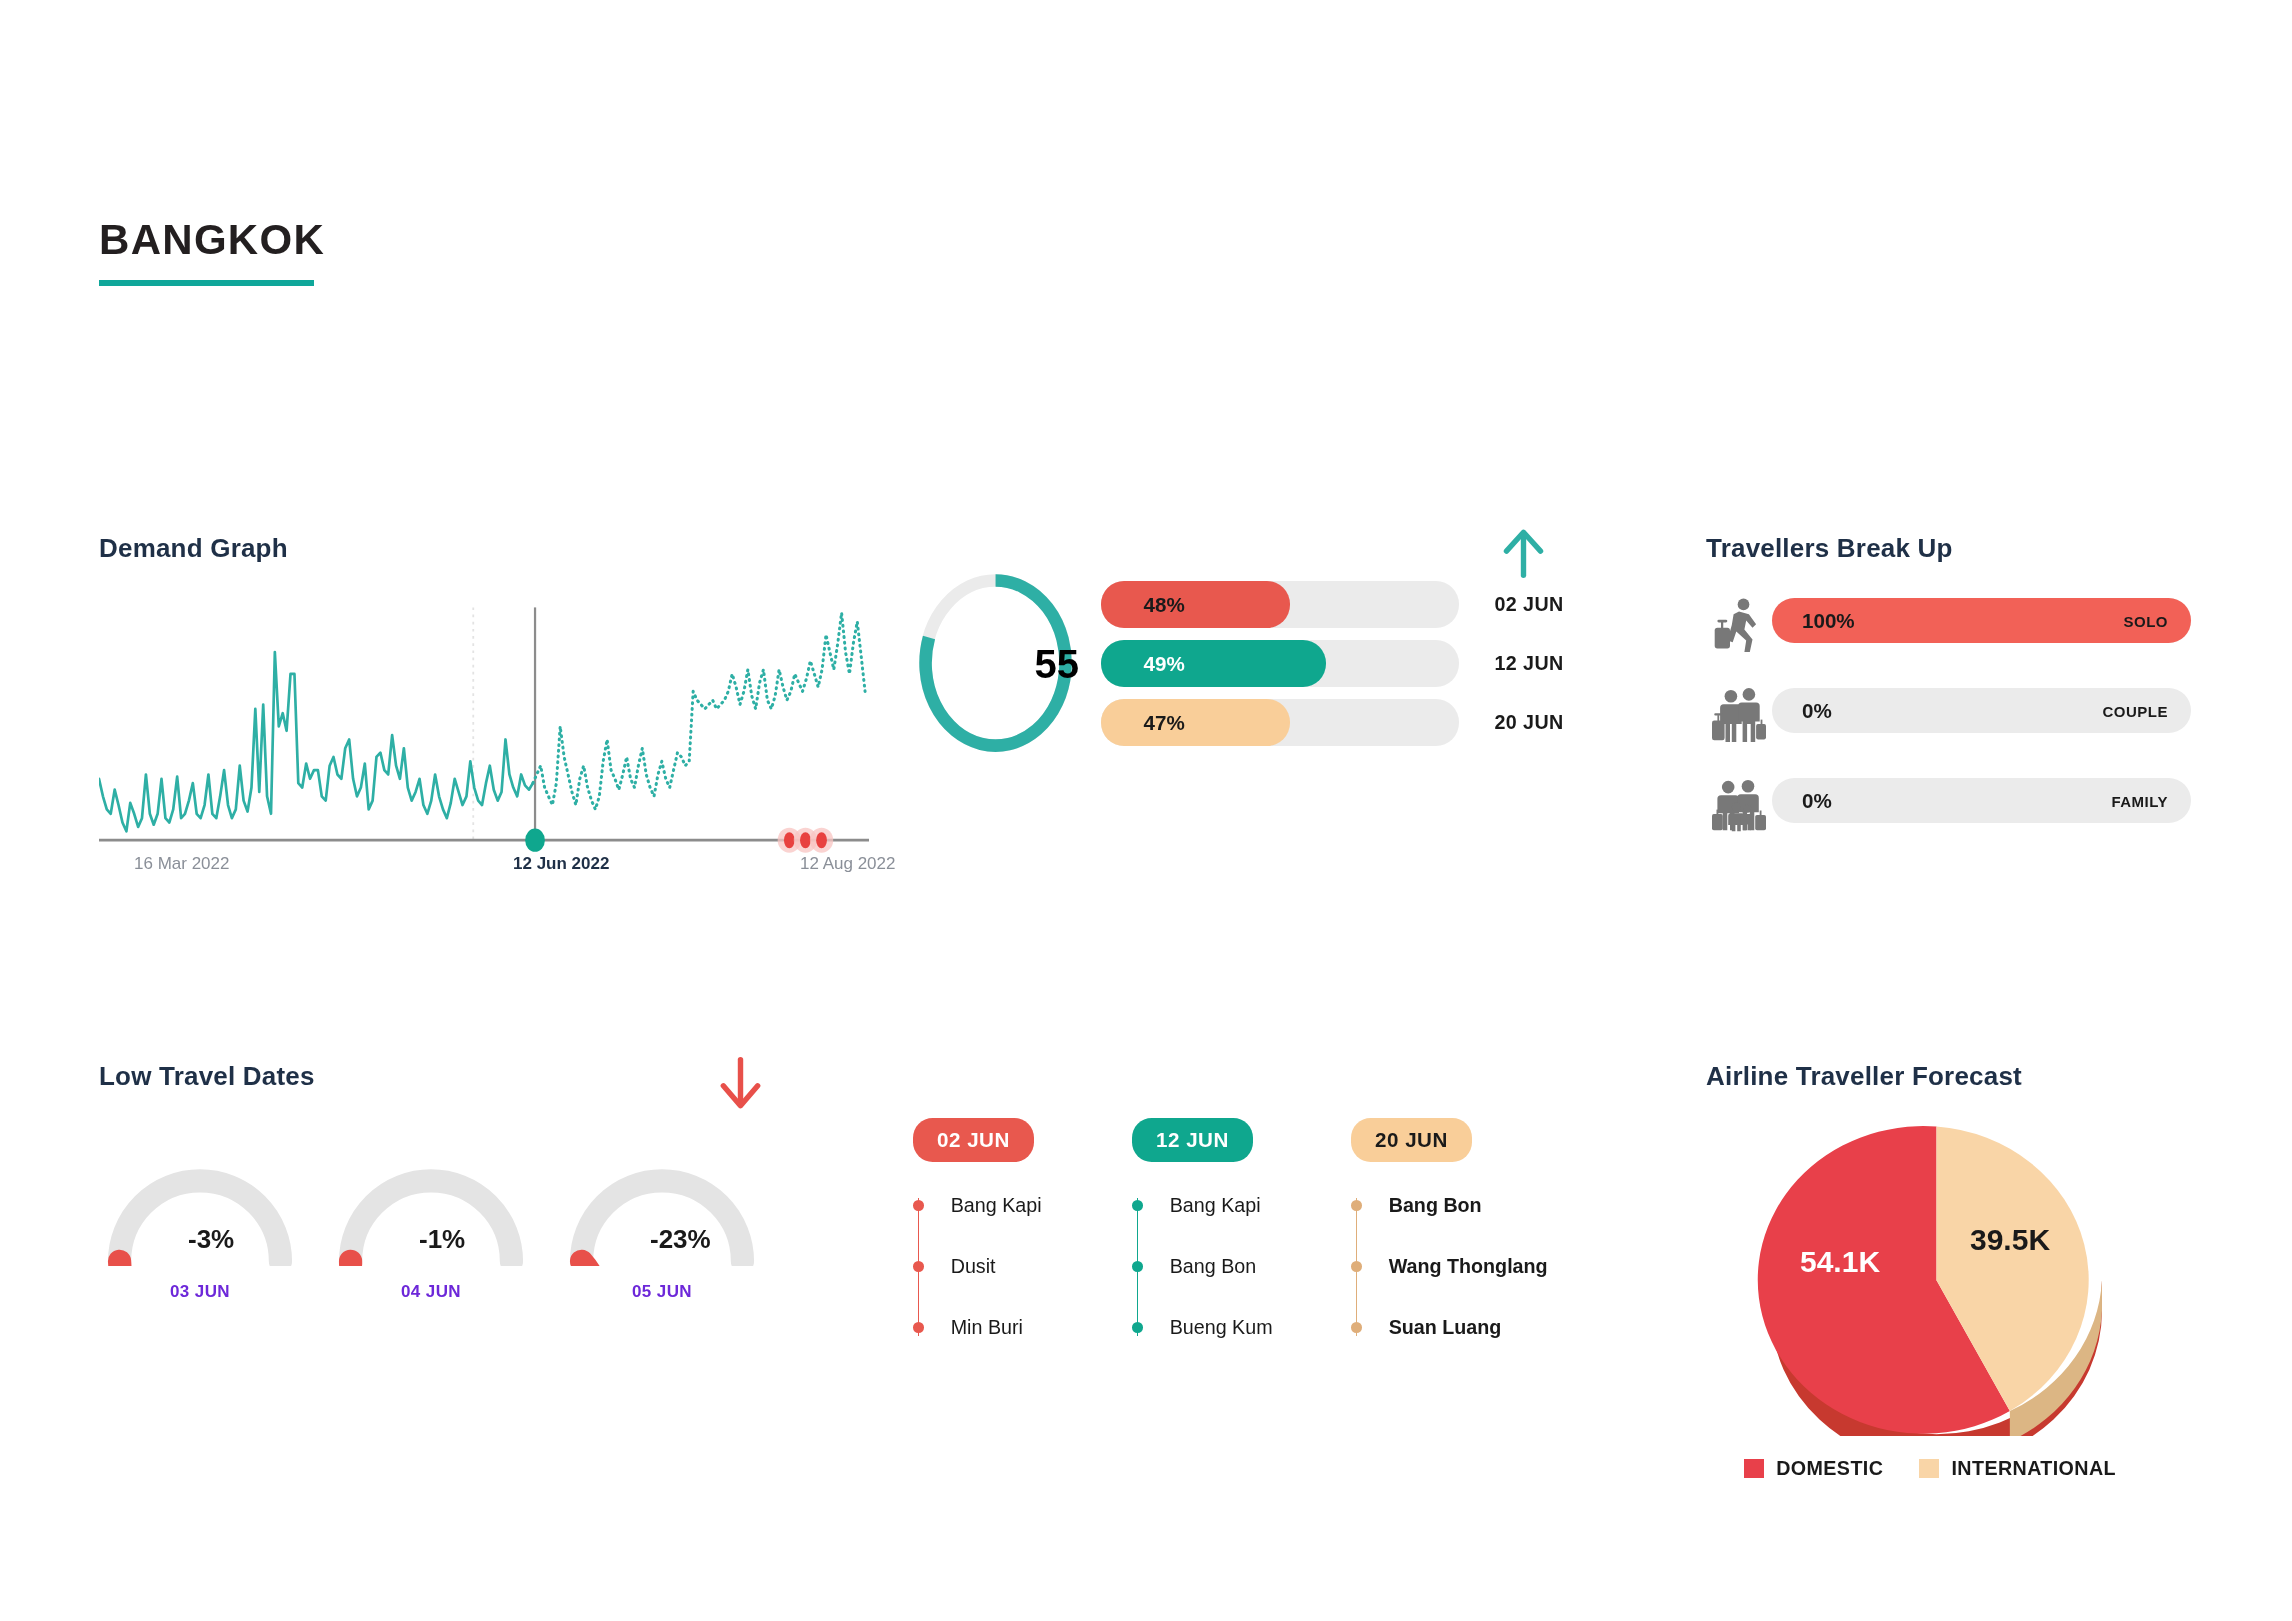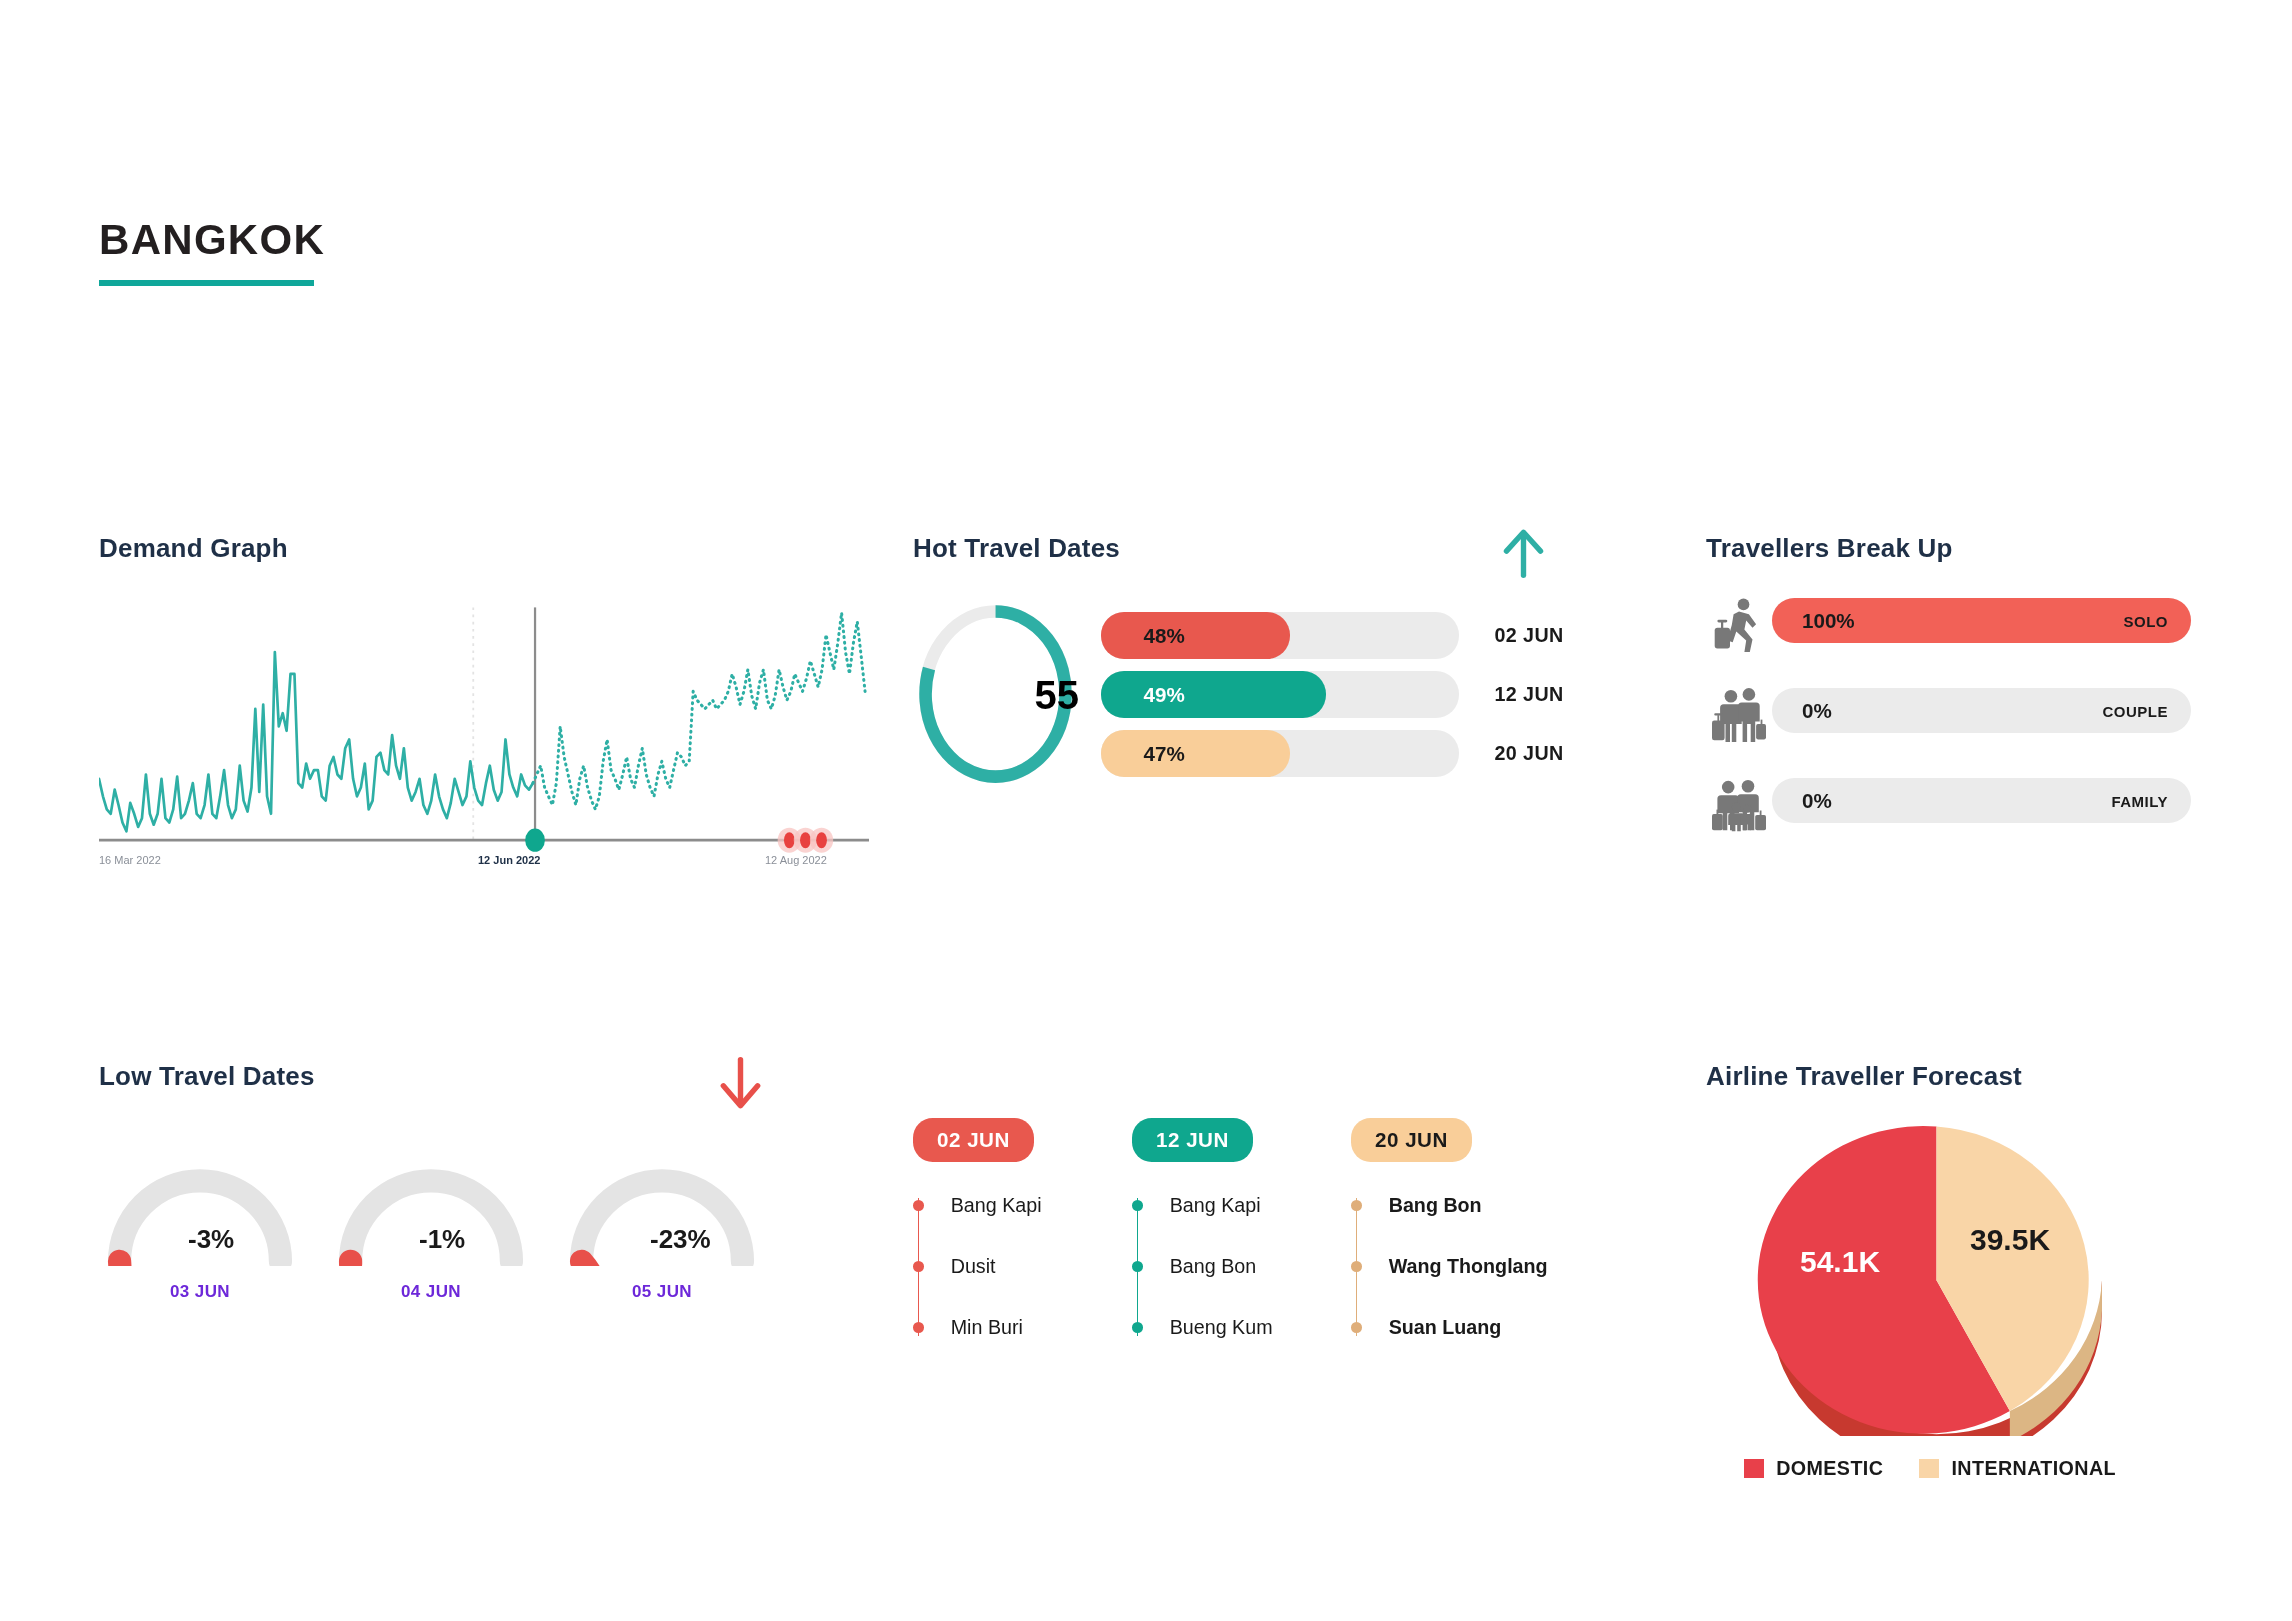--- a/index.html
+++ b/index.html
@@ -52,23 +52,24 @@
   #demand-panel { left: 99px; top: 533px; width: 779px; }
   #demand-chart-wrap {
     position: relative;
     margin-top: 36px;
     width: 770px;
     height: 287px;
   }
   #demand-chart-wrap svg { display: block; }
   .axis-label {
     position: absolute;
-    font-size: 11px;
+    font-size: 17px;
     color: #8A8F98;
     white-space: nowrap;
+    margin-left: 35px;
   }
   .axis-label.current {
     color: #1F3047;
     font-weight: 700;
   }
 
   
   #hot-panel { left: 913px; top: 533px; width: 699px; }
   #hot-arrow { position: absolute; left: 587px; top: -7.2px; }
   #hot-body {
@@ -309,21 +310,20 @@
         <ellipse cx="807" cy="268" rx="6" ry="9" fill="#E8413F"></ellipse>
       </g>
     </svg>
     <div class="axis-label" style="left:0px; top:254px;">16 Mar 2022</div>
     <div class="axis-label current" style="left:379px; top:254px;">12 Jun 2022</div>
     <div class="axis-label" style="left:666px; top:254px;">12 Aug 2022</div>
   </div>
 </div>
 
 <div class="panel" id="hot-panel">
-  <div class="panel-title">Hot Travel Dates</div>
   <div id="hot-arrow">
     <svg width="47" height="52" viewBox="0 0 52 58">
       <line x1="26" y1="55" x2="26" y2="10" stroke="#2EAFA5" stroke-width="6" stroke-linecap="round"></line>
       <polyline points="7,28 26,7 45,28" fill="none" stroke="#2EAFA5" stroke-width="6" stroke-linecap="round" stroke-linejoin="round"></polyline>
     </svg>
   </div>
   <div id="hot-body">
     <div id="hot-gauge">
       <svg width="166" height="193" viewBox="0 0 185 215">
         <ellipse cx="92" cy="107" rx="78" ry="92" fill="none" stroke="#EBEBEB" stroke-width="14"></ellipse>

